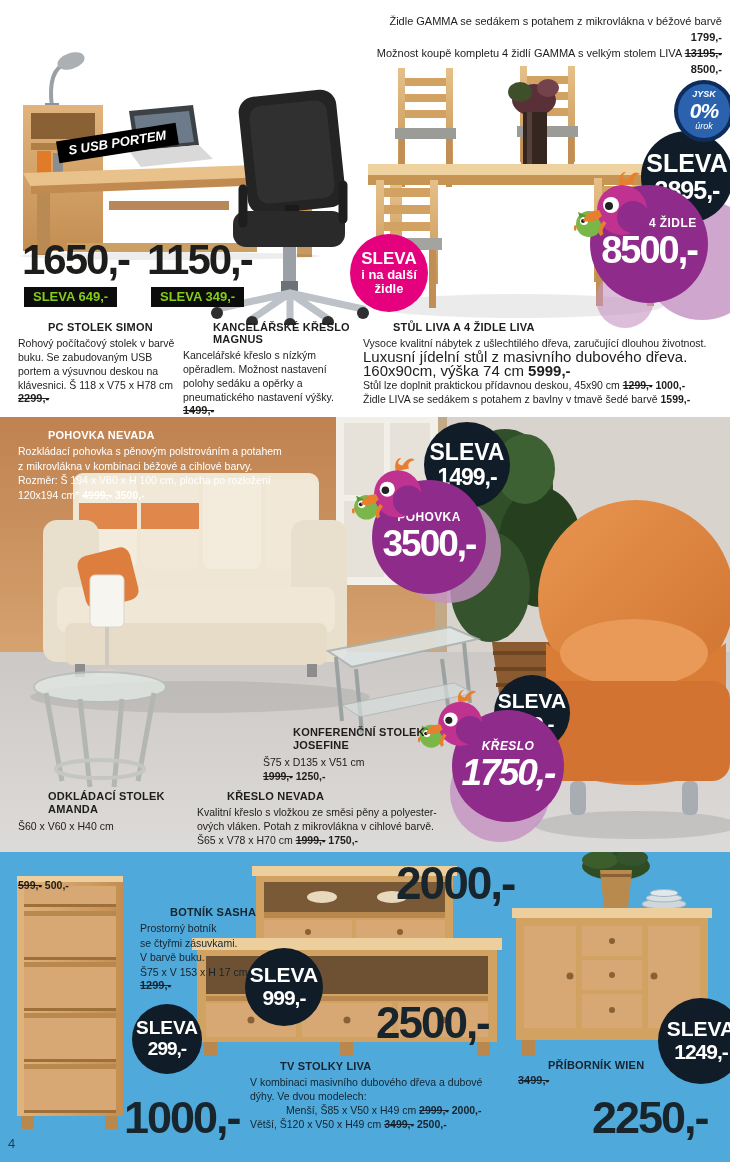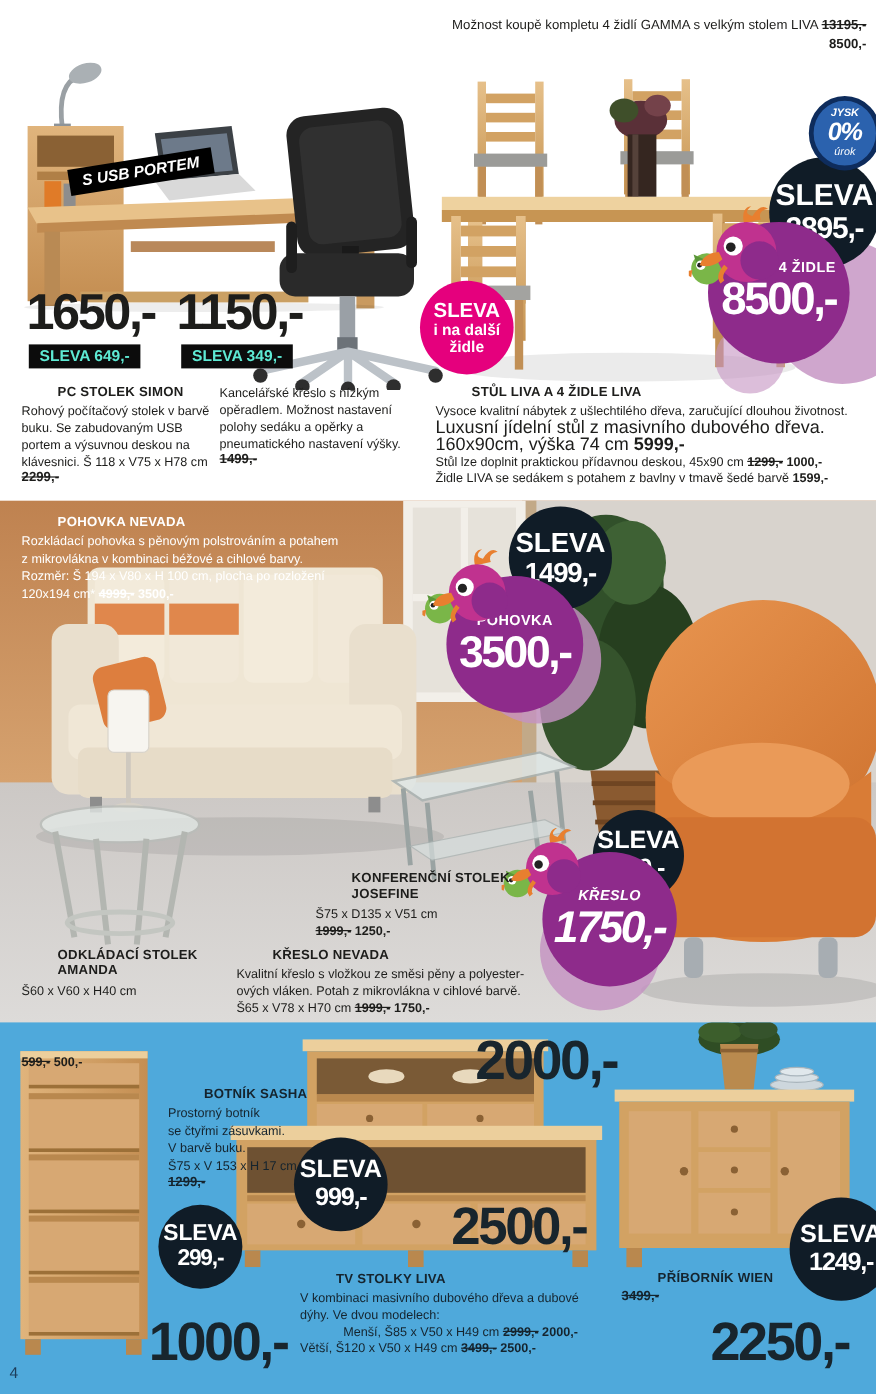--- a/index.html
+++ b/index.html
@@ -4,39 +4,40 @@
 <style>
   html,body{margin:0;padding:0;background:#888;}
   .page{position:relative;width:730px;height:1162px;background:#ffffff;overflow:hidden;
         font-family:"Liberation Sans",sans-serif;color:#1d1d1b;}
   .abs{position:absolute;}
   .ptitle{font-size:11px;font-weight:700;letter-spacing:.2px;margin-bottom:3px;padding-left:30px;}
   .desc{font-size:10.5px;line-height:14px;white-space:pre-line;}
   .strike{font-weight:700;text-decoration:line-through;}
   .b{font-weight:700;}
   .price-big{font-weight:700;letter-spacing:-2px;color:#1d1d1b;}
-  .sleva-tag{background:#0c0c0c;color:#5eead4;font-weight:700;font-size:13px;padding:2px 9px 3px;display:inline-block;}
+  .sleva-tag{background:#0c0c0c;color:#84cc16;font-weight:700;font-size:13px;padding:2px 9px 3px;display:inline-block;}
   .circle{border-radius:50%;color:#fff;display:flex;flex-direction:column;align-items:center;justify-content:center;
           text-align:center;line-height:1.08;}
   .blackc{background:#101c27;}
   .purplec{background:#8e2b8b;}
   .lightc{background:#c592c2;opacity:.82;}
   .pinkc{background:#e5007d;}
   .circ-label{font-weight:700;font-size:12px;letter-spacing:.4px;}
   .circ-price{font-weight:700;letter-spacing:-2px;}
   .white{color:#fff;}
   .bluetext{color:#15242e;}
   .z1{z-index:1}.z2{z-index:2}.z3{z-index:3}.z4{z-index:4}.z5{z-index:5}
 </style>
 </head>
 <body>
 
 <div class="page">
 
   <div class="abs z5" style="left:356px;top:13px;width:366px;text-align:right;font-size:11px;line-height:16px;">
+    <div><span>Židle GAMMA se sedákem s potahem z mikrovlákna v béžové barvě </span><span class="b">1799,-</span></div>
     <div><span>Možnost koupě kompletu 4 židlí GAMMA s velkým stolem LIVA </span><span class="strike">13195,-</span> <span class="b">8500,-</span></div>
   </div>
 
   <div class="abs z1" style="left:5px;top:45px;width:330px;height:215px;">
     <svg width="330" height="215" viewBox="0 0 330 215">
       <defs>
         <linearGradient id="wood1" x1="0" y1="0" x2="0" y2="1">
           <stop offset="0" stop-color="#e0b47c"></stop>
             <stop offset="1" stop-color="#c48e52"></stop>
         </linearGradient>
@@ -202,20 +203,21 @@
 
   <div class="abs z5" style="left:18px;top:321px;width:162px;">
     <div class="ptitle">PC STOLEK SIMON</div>
     <div class="desc">Rohový počítačový stolek v barvě
 buku. Se zabudovaným USB
 portem a výsuvnou deskou na
 klávesnici. Š 118 x V75 x H78 cm</div>
     <div class="strike" style="font-size:11px;">2299,-</div>
   </div>
   <div class="abs z5" style="left:183px;top:321px;width:178px;">
+    <div class="ptitle">KANCELÁŘSKÉ KŘESLO MAGNUS</div>
     <div class="desc">Kancelářské křeslo s nízkým
 opěradlem. Možnost nastavení
 polohy sedáku a opěrky a
 pneumatického nastavení výšky.</div>
     <div class="strike" style="font-size:11px;">1499,-</div>
   </div>
   <div class="abs z5" style="left:363px;top:321px;width:362px;">
     <div class="ptitle">STŮL LIVA A 4 ŽIDLE LIVA</div>
     <div class="desc">Vysoce kvalitní nábytek z ušlechtilého dřeva, zaručující dlouhou životnost.</div>
     <div style="font-size:15px;line-height:14px;"><span>Luxusní jídelní stůl z masivního dubového dřeva. 160x90cm, výška 74 cm </span><span class="b">5999,-</span></div>

